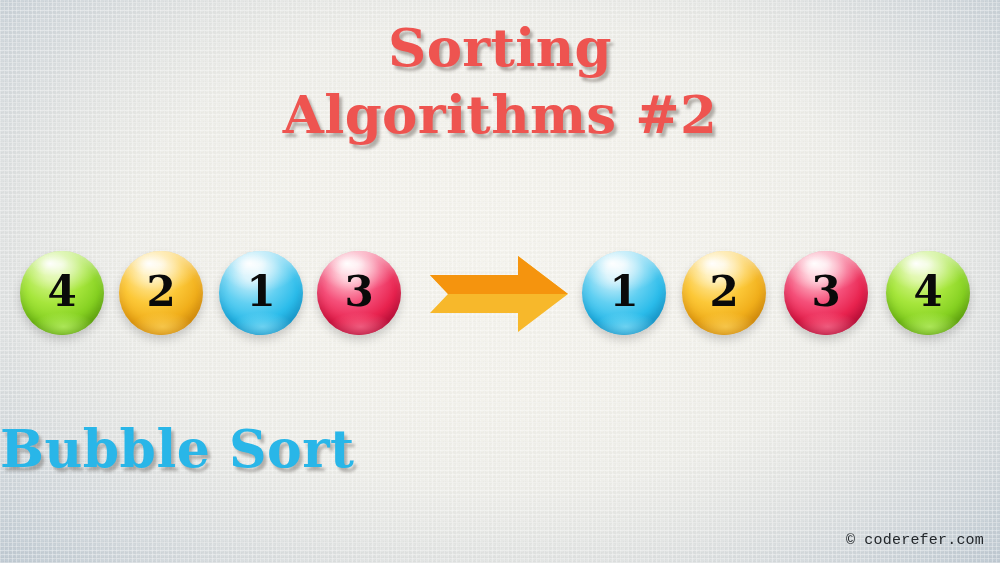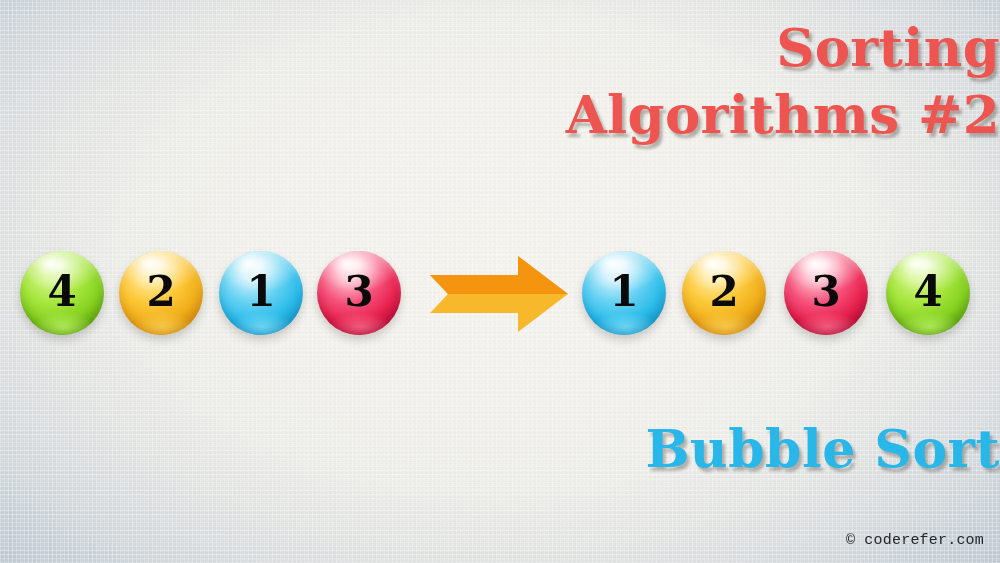--- a/index.html
+++ b/index.html
@@ -53,37 +53,37 @@
     background-size: 5px 5px;
     opacity: 0.75;
   }
 
   
   .title {
     position: absolute;
     left: 0;
     right: 0;
     top: 14px;
-    text-align: right;
+    text-align: center;
     font-family: "DejaVu Serif", serif;
     font-weight: bold;
     font-size: 53px;
     line-height: 1.26;
     letter-spacing: 0.3px;
     color: #ee5450;
     text-shadow: 3px 4px 3px rgba(90,80,75,0.42);
     white-space: pre-line;
   }
 
   .subtitle {
     position: absolute;
     left: 0;
     right: 0;
     top: 418px;
-    text-align: right;
+    text-align: left;
     font-family: "DejaVu Serif", serif;
     font-weight: bold;
     font-size: 52px;
     letter-spacing: 0.5px;
     color: #29b6e8;
     text-shadow: 3px 4px 3px rgba(90,85,80,0.40);
   }
 
   .watermark {
     position: absolute;

